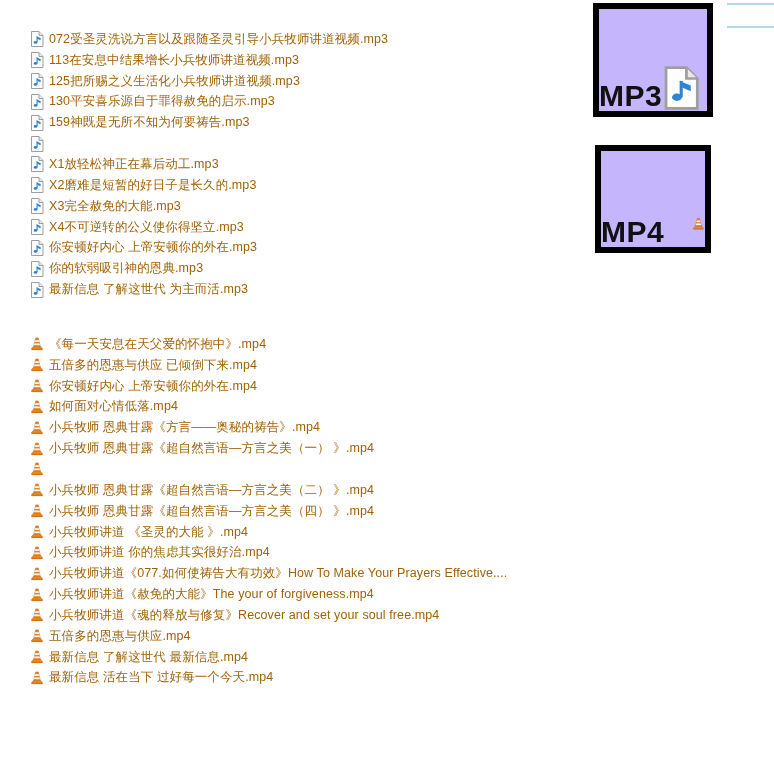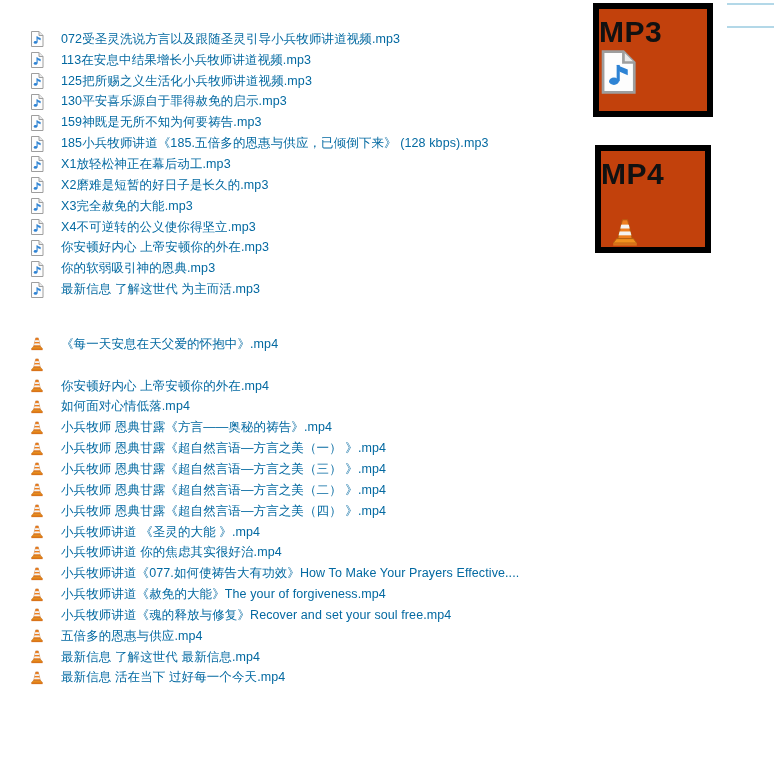--- a/index.html
+++ b/index.html
@@ -31,34 +31,33 @@
     cursor: default;
   }
   .row-icon {
     width: 14px;
     height: 16px;
     margin-right: 5px;
     flex: 0 0 auto;
   }
   .file-name {
     font-size: 12.5px;
-    color: #0369a1;
+    color: #a16207;
     letter-spacing: 0.1px;
-    margin-left: 12px;
   }
 
   
   .badge {
     position: absolute;
-    background: #c2410c;
+    background: #c4b5fd;
     border: 6px solid #000000;
     box-sizing: border-box;
     display: flex;
-    flex-direction: column;
-    align-items: flex-start;
+    flex-direction: row;
+    align-items: flex-end;
   }
   .badge.mp3-badge { left: 593px; top: 3px;   width: 120px; height: 114px; }
   .badge.mp4-badge { left: 595px; top: 145px; width: 116px; height: 108px; gap: 28px; }
   .badge-label {
     font-size: 30px;
     font-weight: 700;
     color: #111111;
     margin-top: 7px;
     line-height: 1.05;
     letter-spacing: 0.5px;
@@ -139,21 +138,20 @@
     <svg class="row-icon" viewBox="0 0 14 16">
       <use href="#def-music-file"></use>
     </svg>
     <span class="file-name">159神既是无所不知为何要祷告.mp3</span>
   </div>
 
   <div class="row">
     <svg class="row-icon" viewBox="0 0 14 16">
       <use href="#def-music-file"></use>
     </svg>
-    <span class="file-name">185小兵牧师讲道《185.五倍多的恩惠与供应，已倾倒下来》 (128 kbps).mp3</span>
   </div>
 
   <div class="row">
     <svg class="row-icon" viewBox="0 0 14 16">
       <use href="#def-music-file"></use>
     </svg>
     <span class="file-name">X1放轻松神正在幕后动工.mp3</span>
   </div>
 
   <div class="row">
@@ -203,20 +201,21 @@
     <svg class="row-icon" viewBox="0 0 16 16">
       <use href="#def-vlc-cone"></use>
     </svg>
     <span class="file-name">《每一天安息在天父爱的怀抱中》.mp4</span>
   </div>
 
   <div class="row">
     <svg class="row-icon" viewBox="0 0 16 16">
       <use href="#def-vlc-cone"></use>
     </svg>
+    <span class="file-name">五倍多的恩惠与供应 已倾倒下来.mp4</span>
   </div>
 
   <div class="row">
     <svg class="row-icon" viewBox="0 0 16 16">
       <use href="#def-vlc-cone"></use>
     </svg>
     <span class="file-name">你安顿好内心 上帝安顿你的外在.mp4</span>
   </div>
 
   <div class="row">
@@ -237,21 +236,20 @@
     <svg class="row-icon" viewBox="0 0 16 16">
       <use href="#def-vlc-cone"></use>
     </svg>
     <span class="file-name">小兵牧师 恩典甘露《超自然言语—方言之美（一） 》.mp4</span>
   </div>
 
   <div class="row">
     <svg class="row-icon" viewBox="0 0 16 16">
       <use href="#def-vlc-cone"></use>
     </svg>
-    <span class="file-name">小兵牧师 恩典甘露《超自然言语—方言之美（三） 》.mp4</span>
   </div>
 
   <div class="row">
     <svg class="row-icon" viewBox="0 0 16 16">
       <use href="#def-vlc-cone"></use>
     </svg>
     <span class="file-name">小兵牧师 恩典甘露《超自然言语—方言之美（二） 》.mp4</span>
   </div>
 
   <div class="row">

